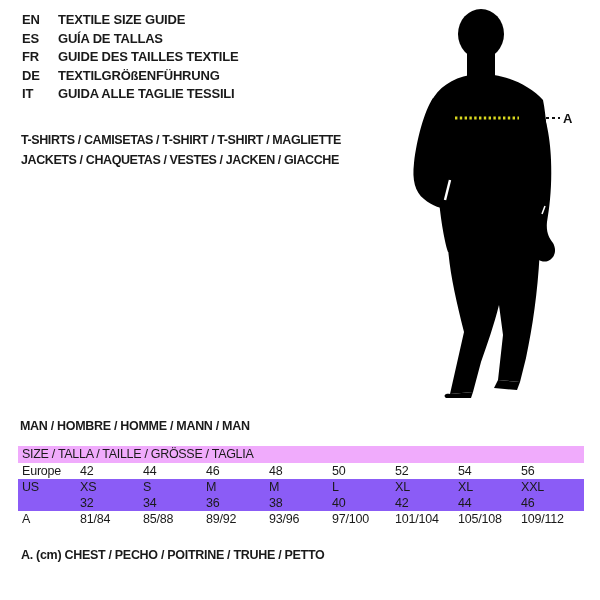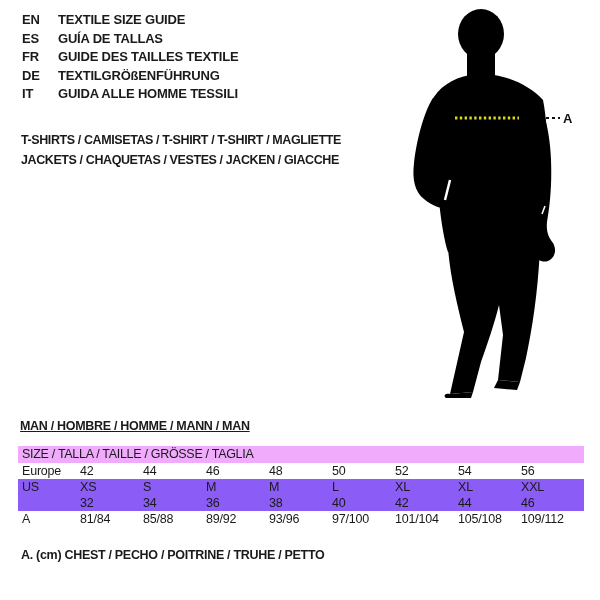--- a/index.html
+++ b/index.html
@@ -19,21 +19,21 @@
   .lang-code { width: 36px; flex: 0 0 36px; }
   .lang-label { white-space: nowrap; }
 
   
   .categories { position: absolute; left: 21px; top: 107px; font-size: 12.5px; font-weight: 700; letter-spacing: -0.4px; line-height: 19.5px; white-space: nowrap; margin-top: 24px; }
 
   
   .figure-wrap { position: absolute; left: 395px; top: 0px; width: 205px; height: 410px; }
 
   
-  .section-title { position: absolute; left: 20px; top: 419px; font-size: 12.5px; font-weight: 700; letter-spacing: -0.3px; white-space: nowrap; text-decoration: underline; }
+  .section-title { position: absolute; left: 20px; top: 419px; font-size: 12.5px; font-weight: 700; letter-spacing: -0.3px; white-space: nowrap; }
 
   
   .size-table { position: absolute; left: 18px; top: 446px; width: 566px; }
   .t-header {
     height: 17px; line-height: 17px; background: #f0abfc;
     font-size: 12.5px; letter-spacing: -0.3px; padding-left: 4px; color: #1a1a1a;
     white-space: nowrap;
   }
   .t-row { display: grid; grid-template-columns: 62px repeat(8, 1fr); height: 16px; line-height: 16px; font-size: 12.5px; letter-spacing: -0.2px; }
   .t-row.band { background: #8b5cf6; }
@@ -61,21 +61,21 @@
     <div class="lang-row">
       <span class="lang-code">FR</span>
       <span class="lang-label">GUIDE DES TAILLES TEXTILE</span>
     </div>
     <div class="lang-row">
       <span class="lang-code">DE</span>
       <span class="lang-label">TEXTILGRÖßENFÜHRUNG</span>
     </div>
     <div class="lang-row">
       <span class="lang-code">IT</span>
-      <span class="lang-label">GUIDA ALLE HOMME TESSILI</span>
+      <span class="lang-label">GUIDA ALLE TAGLIE TESSILI</span>
     </div>
   </div>
 
   <div class="categories">
     <div>T-SHIRTS / CAMISETAS / T-SHIRT / T-SHIRT / MAGLIETTE</div>
     <div>JACKETS / CHAQUETAS / VESTES / JACKEN / GIACCHE</div>
   </div>
 
   <div class="figure-wrap">
     <svg width="205" height="410" viewBox="395 0 205 410" xmlns="http://www.w3.org/2000/svg">

